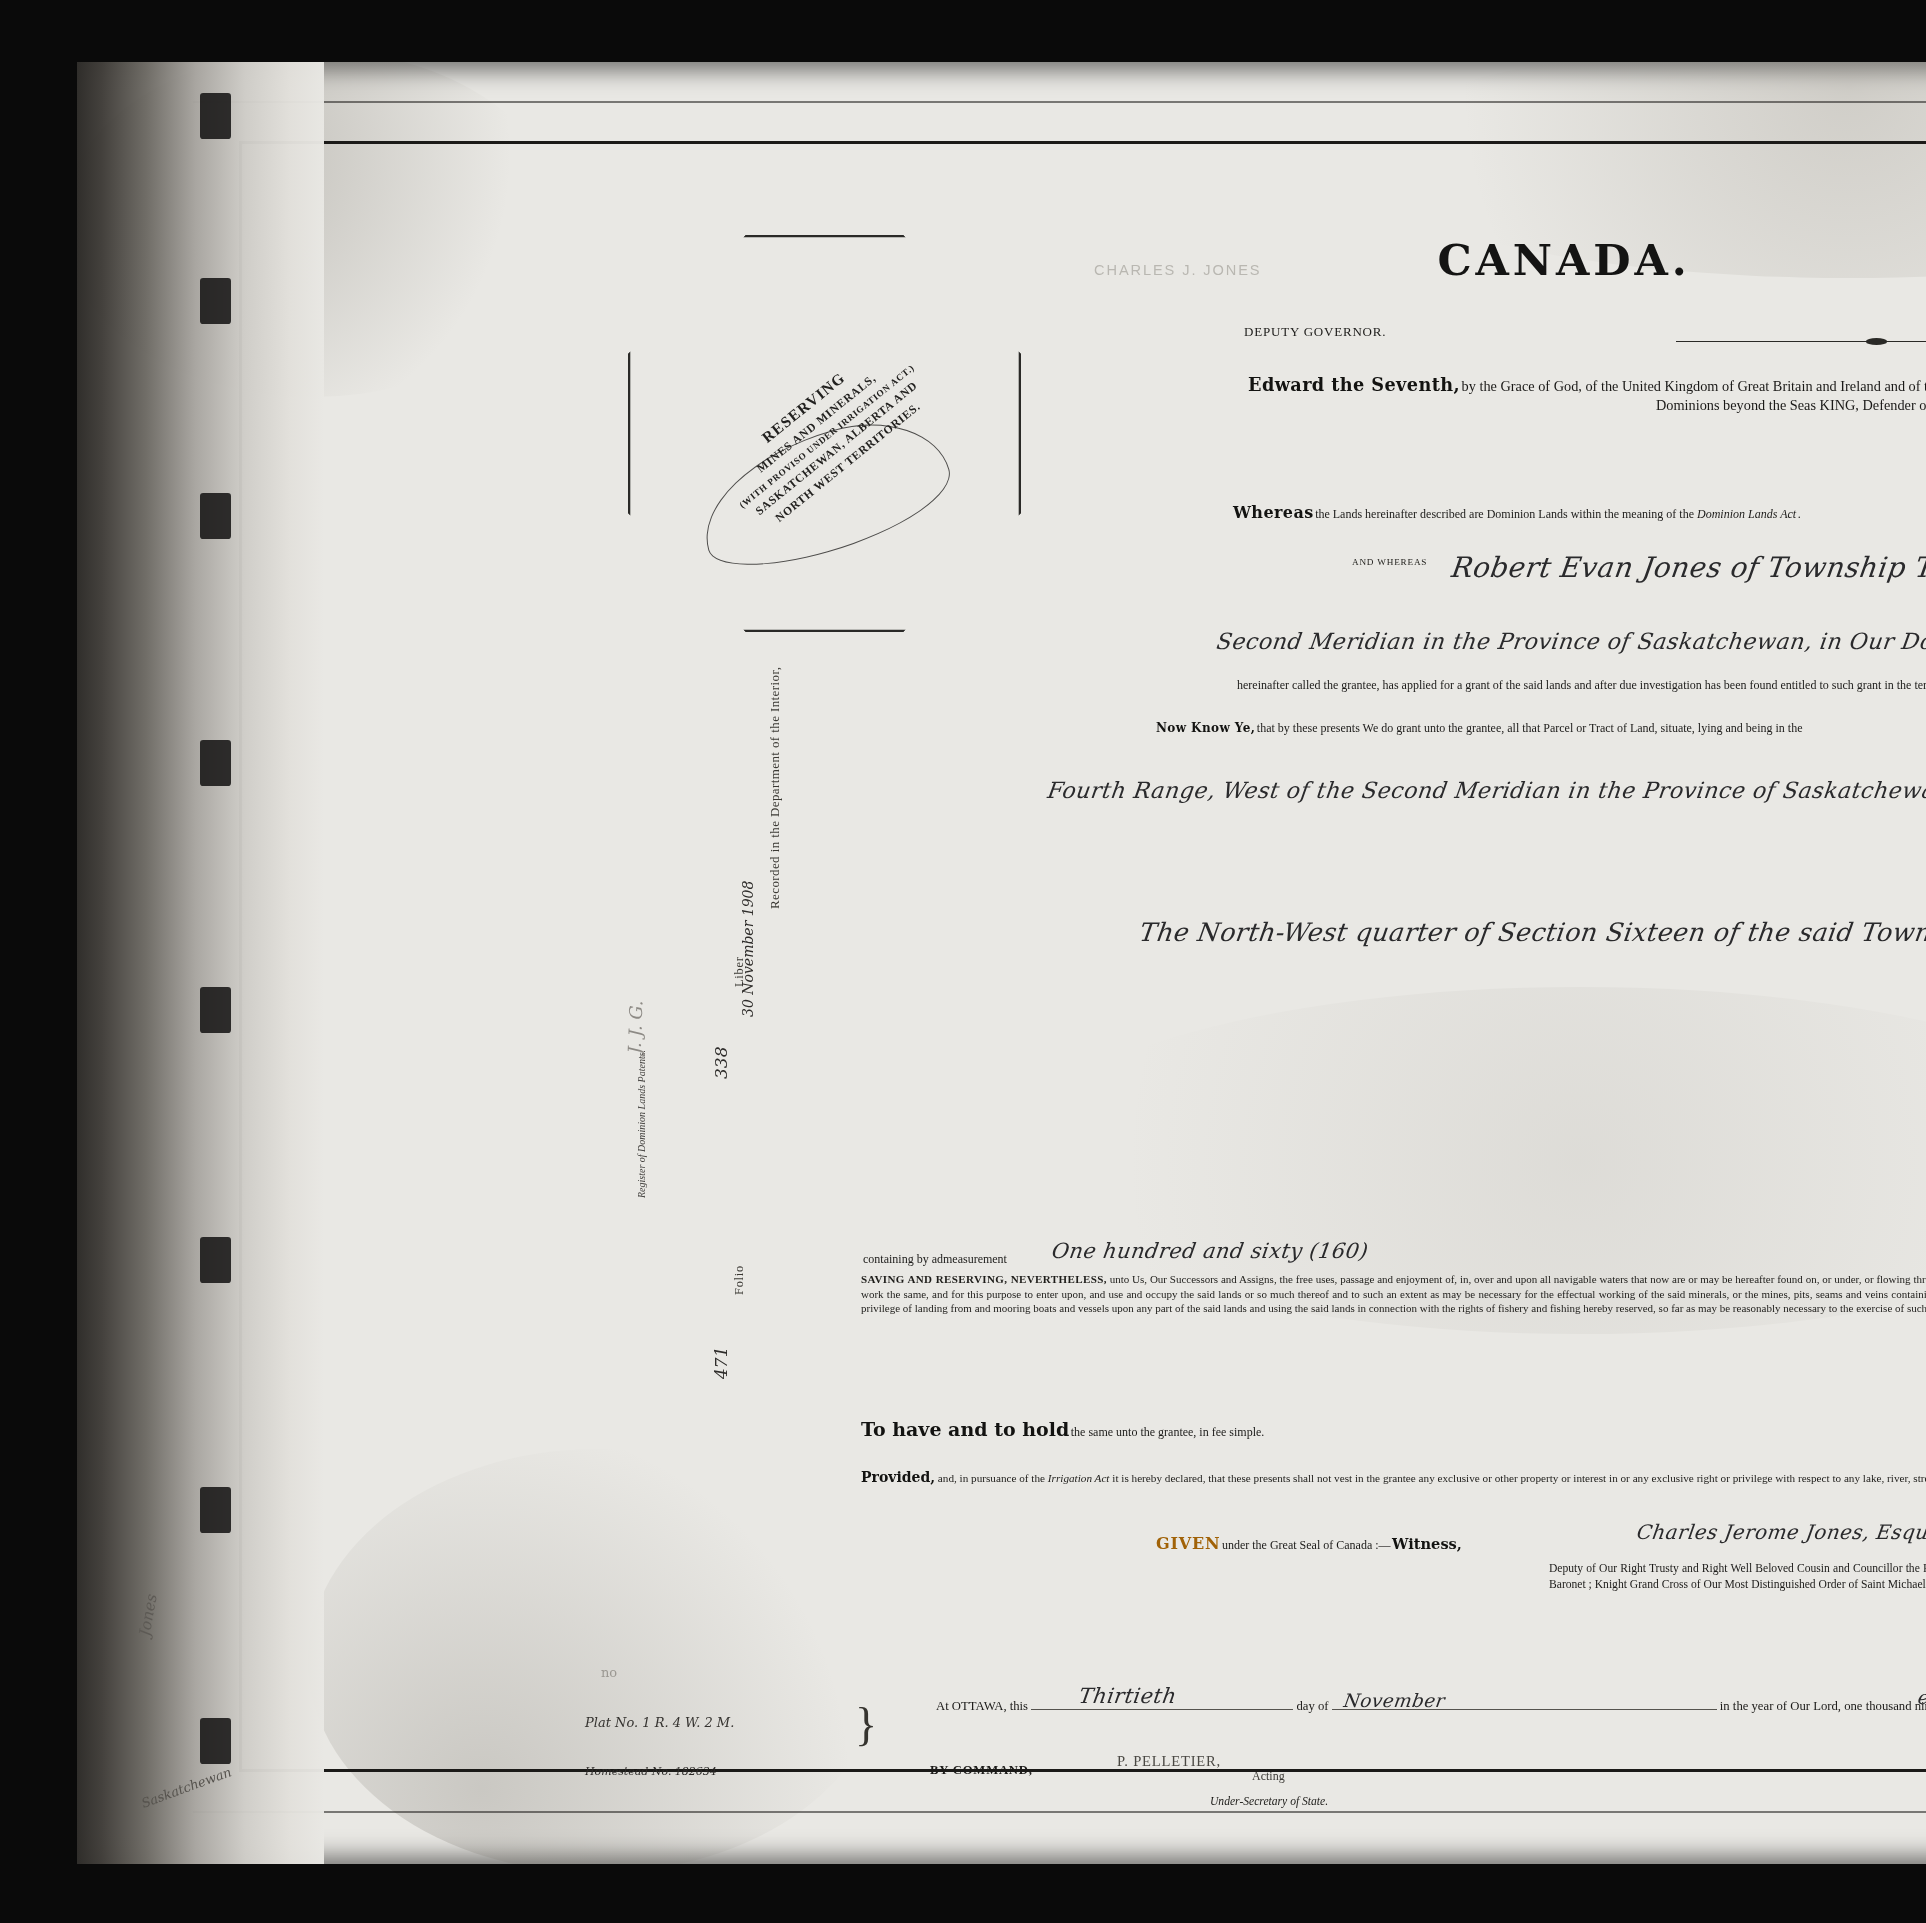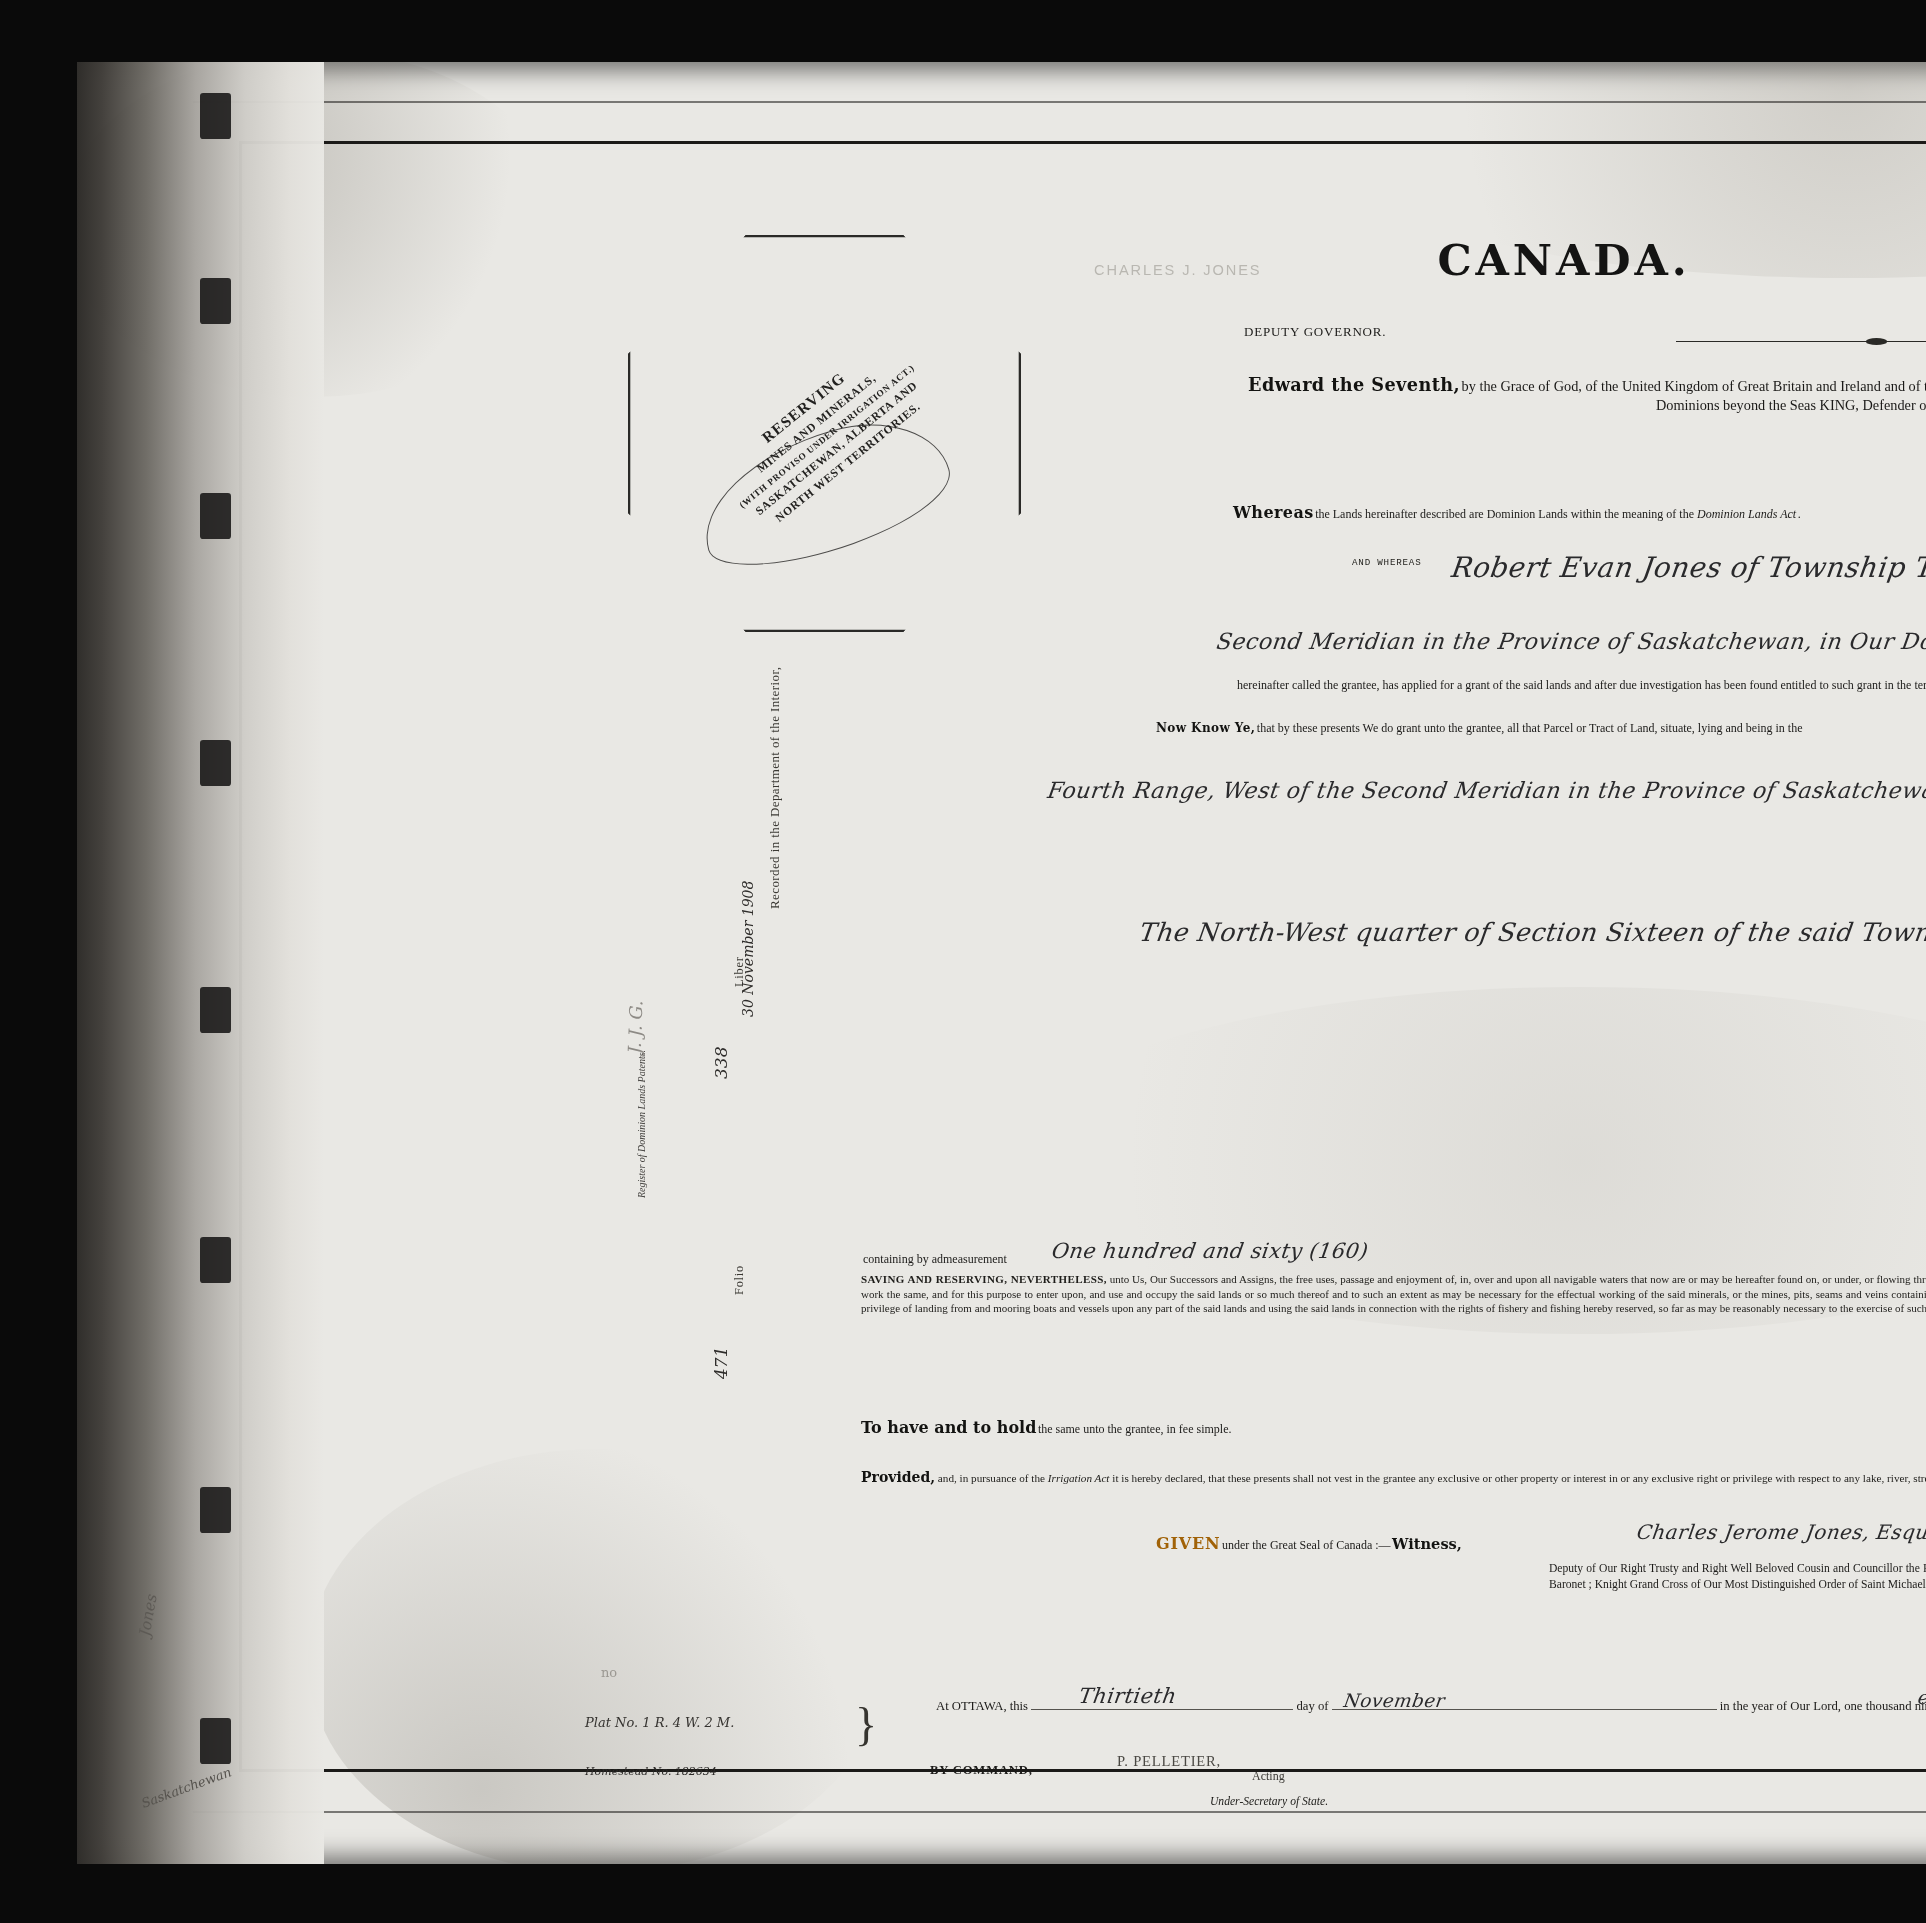--- a/index.html
+++ b/index.html
@@ -151,21 +151,21 @@
   .body-small {
     font-family: "Liberation Serif", serif;
     font-size: 12px;
     color: #1c1b19;
   }
   .italic-act { font-style: italic; }
 
   #and-whereas {
     position: absolute;
     left: 1275px; top: 495px;
-    font-family: Liberation Mono, monospace;
+    font-family: Liberation Serif, serif;
     font-size: 9.2px;
     letter-spacing: 0.8px;
     color: #24231f;
   }
 
   
   #hand-grantee-1 {
     position: absolute; left: 1375px; top: 489px;
     font-size: 28px;
   }
@@ -221,21 +221,21 @@
     letter-spacing: 0.4px;
   }
 
   #tohave-block {
     position: absolute; left: 784px; top: 1356px;
     width: 1888px;
   }
   .word-bold-black {
     font-family: "DejaVu Serif", serif;
     font-weight: bold;
-    font-size: 16px;
+    font-size: 19px;
     color: #131311;
   }
   #provided-block {
     position: absolute; left: 784px; top: 1406px;
     width: 1888px;
     font-family: "Liberation Serif", serif;
     font-size: 11.2px;
     line-height: 1.34;
     color: #1e1d1a;
   }

